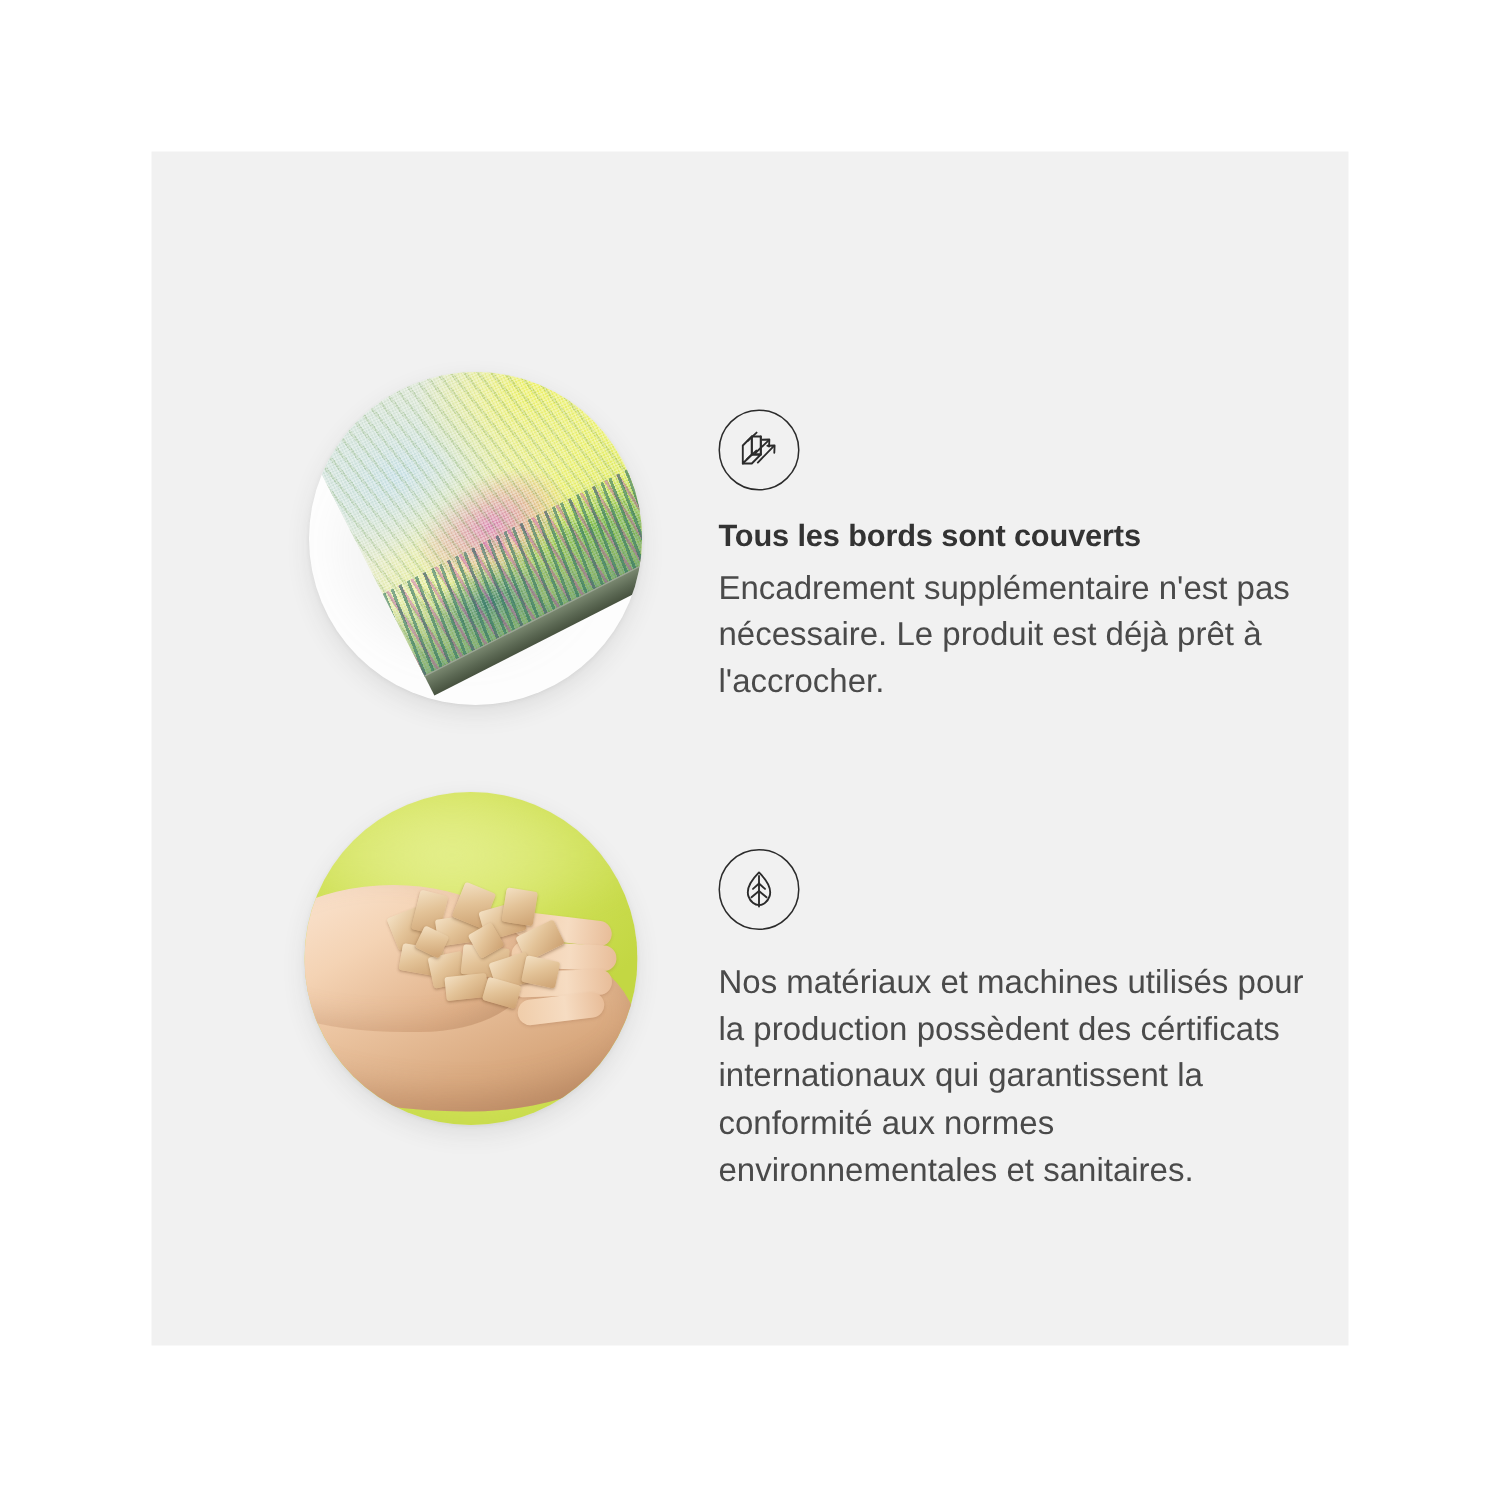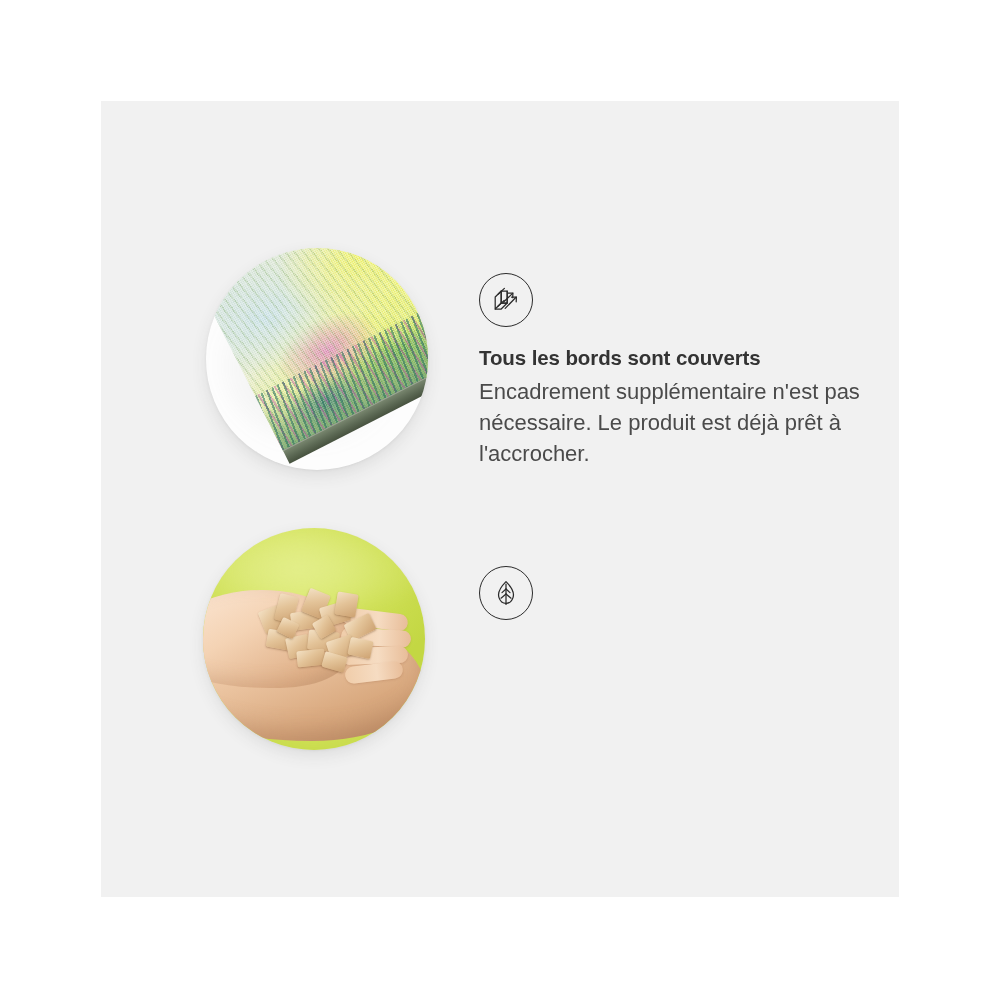--- a/index.html
+++ b/index.html
@@ -302,17 +302,18 @@
           <svg width="30" height="30" viewBox="0 0 30 30" fill="none" stroke="#2b2b2b" stroke-width="1.25" stroke-linecap="round" stroke-linejoin="round">
             <path d="M15 3.6 C 21.6 10.2 23.4 15.6 22.0 19.6 C 20.8 23.2 17.8 25.4 15 25.4
                      C 12.2 25.4 9.2 23.2 8.0 19.6 C 6.6 15.6 8.4 10.2 15 3.6 Z"></path>
             <path d="M15 6.0 L15 26.4"></path>
             <path d="M15 11.0 L11.0 14.6"></path>
             <path d="M15 11.0 L19.0 14.6"></path>
             <path d="M15 16.0 L10.0 20.2"></path>
             <path d="M15 16.0 L20.0 20.2"></path>
           </svg>
         </div>
+        <p class="feat-desc">Nos matériaux et machines utilisés pour la production possèdent des cértificats internationaux qui garantissent la conformité aux normes environnementales et sanitaires.</p>
       </div>
     </div>
 
   </div>
 </div>
 
 </body></html>

